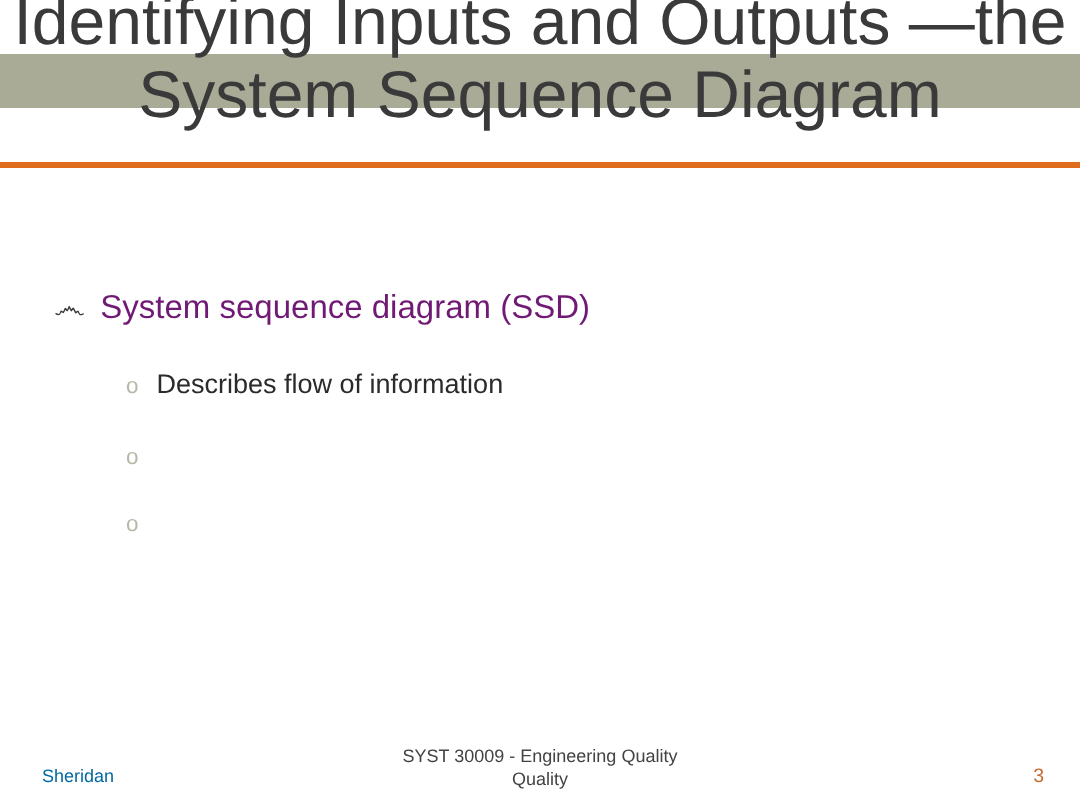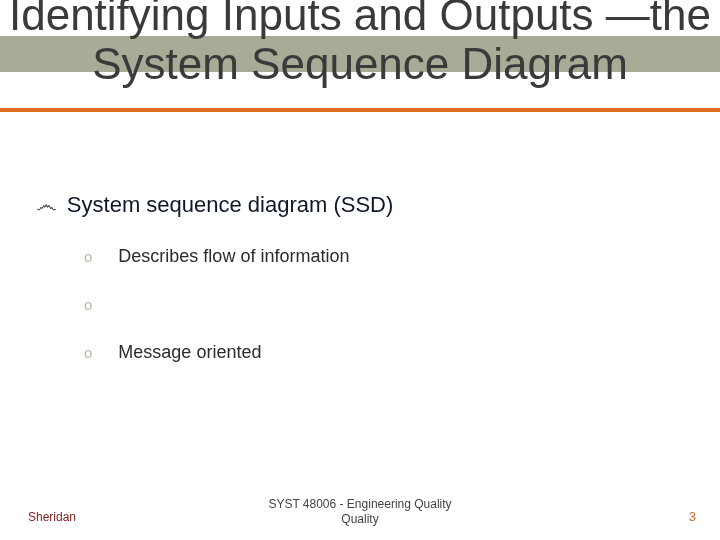--- a/index.html
+++ b/index.html
@@ -50,54 +50,53 @@
     margin-bottom: 28px;
   }
   .bullet-main .sym {
     font-size: 22px;
     color: #3a3a3a;
     margin-right: 10px;
     line-height: 1;
   }
   .bullet-main .txt {
     font-size: 22px;
-    color: #0f172a;
+    color: #701a75;
   }
   .sub-list {
     margin-left: 48px;
   }
   .sub-item {
     display: flex;
     align-items: baseline;
     margin-bottom: 30px;
   }
   .sub-item .sym {
     font-size: 15px;
     color: #b7b9a6;
     margin-right: 12px;
     line-height: 1;
   }
   .sub-item .txt {
     font-size: 18px;
     color: #2b2b2b;
-    margin-left: 14px;
   }
   .footer {
     position: absolute;
     bottom: 12px;
     left: 0;
     width: 720px;
     height: 36px;
   }
   .footer-left {
     position: absolute;
     left: 28px;
     bottom: 4px;
     font-size: 12px;
-    color: #7f1d1d;
+    color: #0369a1;
   }
   .footer-center {
     position: absolute;
     left: 0;
     width: 720px;
     bottom: 0;
     text-align: center;
     font-size: 12px;
     color: #434343;
     line-height: 1.3;
@@ -126,25 +125,24 @@
   <div class="sub-list">
     <div class="sub-item">
       <span class="sym">o</span>
       <span class="txt">Describes flow of information</span>
     </div>
     <div class="sub-item">
       <span class="sym">o</span>
     </div>
     <div class="sub-item">
       <span class="sym">o</span>
-      <span class="txt">Message oriented</span>
     </div>
   </div>
 </div>
 
 <div class="footer">
   <div class="footer-left">Sheridan</div>
   <div class="footer-center">
-    <span>SYST 48006 - Engineering Quality</span><br>
+    <span>SYST 30009 - Engineering Quality</span><br>
     <span>Quality</span>
   </div>
   <div class="footer-right">3</div>
 </div>
 
 </body></html>

